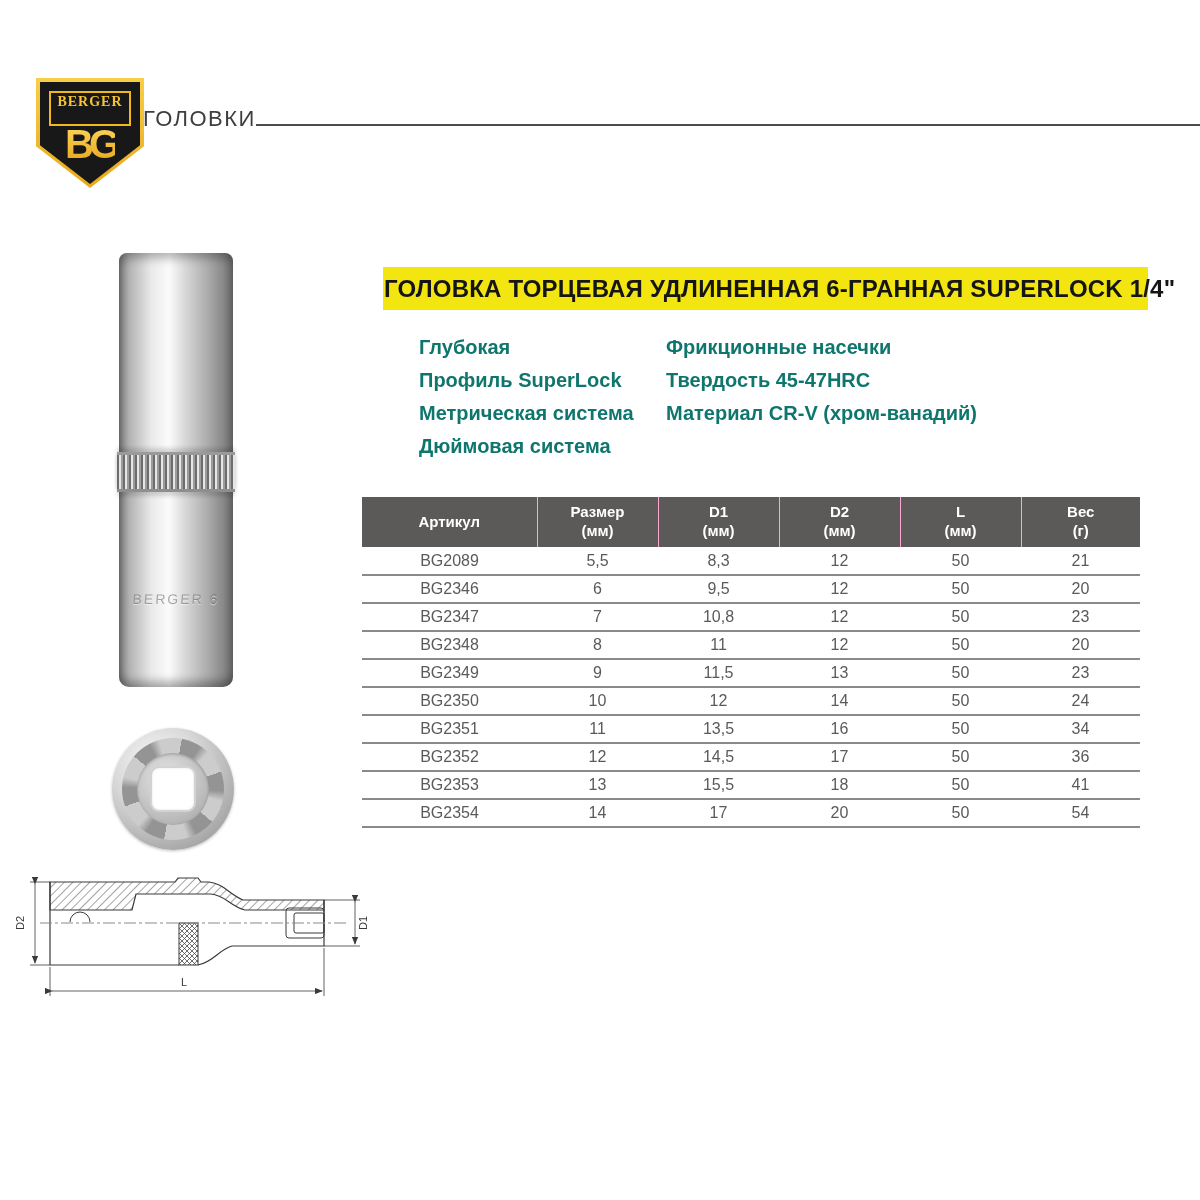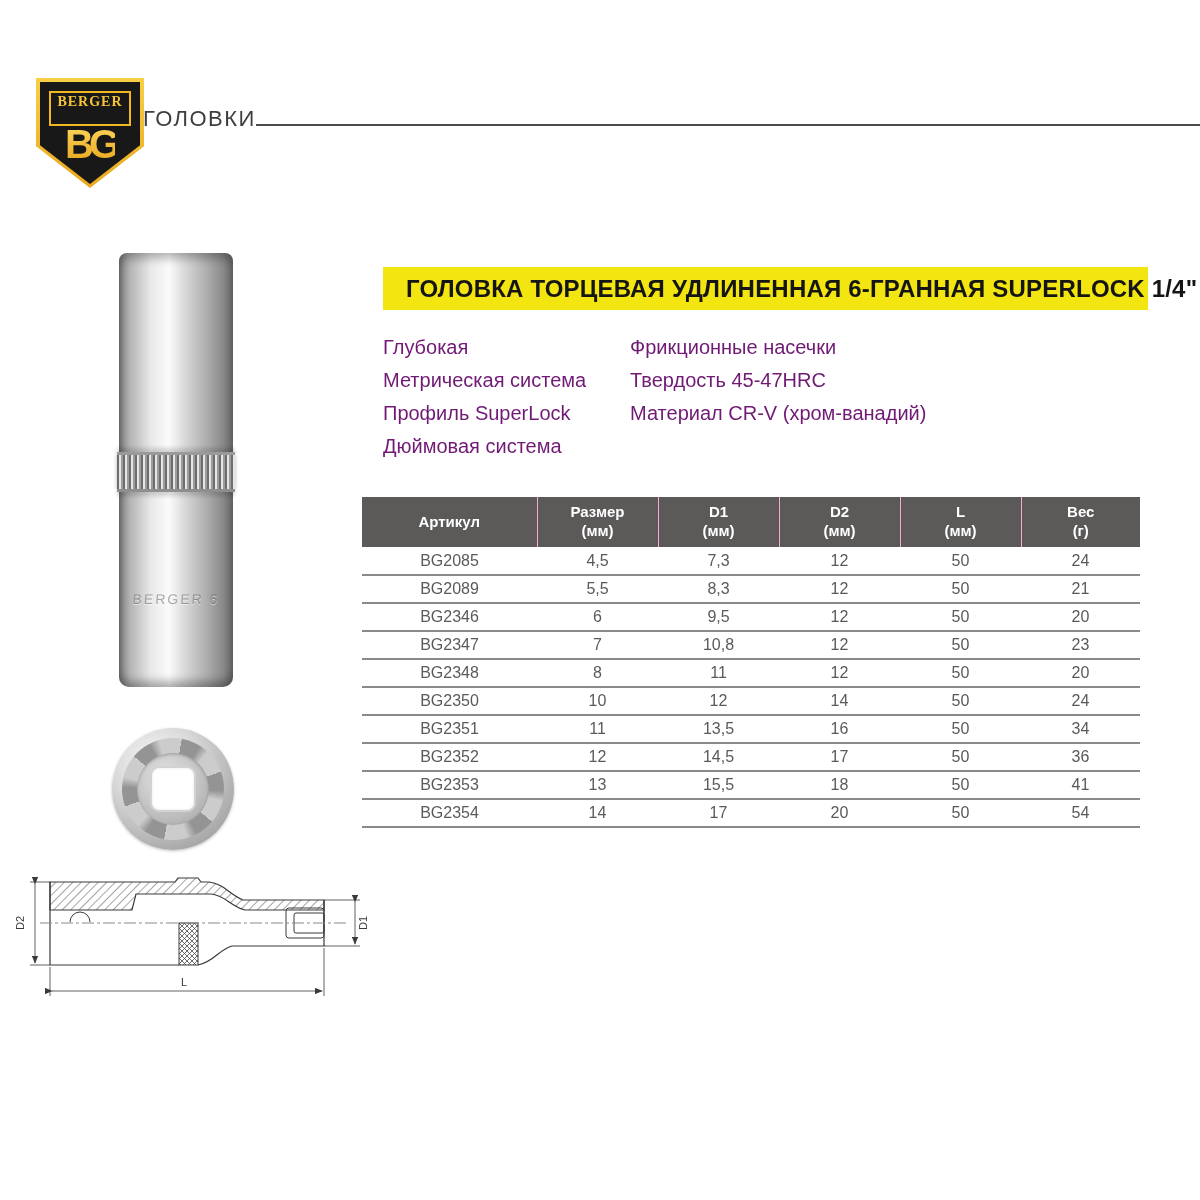--- a/index.html
+++ b/index.html
@@ -50,22 +50,22 @@
   .square-hole { position:absolute; left:50%; top:50%; width:42px; height:42px;
           transform:translate(-50%,-50%); background:#fff; border-radius:7px;
           box-shadow:0 0 0 2px #d2d2d2, inset 0 0 3px rgba(0,0,0,.1); }
 
   
   .drawing { position:absolute; left:12px; top:866px; }
 
   
   .title-band { position:absolute; left:383px; top:267px; width:765px; height:43px;
           background:#f3e50f; color:#151515; font-weight:bold; font-size:24px;
-          line-height:43px; padding-left:23px; letter-spacing:0.2px; white-space:nowrap; }
-  .features { position:absolute; top:331px; color:#701a75; font-size:20px; font-weight:400; }
+          line-height:43px; padding-left:1px; letter-spacing:0.2px; white-space:nowrap; }
+  .features { position:absolute; top:331px; color:#0f766e; font-size:20px; font-weight:700;margin-left:36px; }
   .features div { height:33px; line-height:33px; white-space:nowrap; }
   .features-left  { left:383px; }
   .features-right { left:630px; }
 
   
   .spec-table { position:absolute; left:362px; top:497px; width:778px;
           border-collapse:collapse; table-layout:fixed; }
   .spec-table col.c0 { width:175px; } .spec-table col.cx { width:121px; } .spec-table col.cl { width:119px; }
   .spec-table th { background:#5c5959; color:#fff; font-size:15px; font-weight:bold;
           height:50px; text-align:center; vertical-align:middle; line-height:1.25; }
@@ -141,22 +141,22 @@
     <line x1="38" y1="101" x2="38" y2="130" stroke="#3a3a3a" stroke-width="0.8"></line>
     <line x1="312" y1="82" x2="312" y2="130" stroke="#3a3a3a" stroke-width="0.8"></line>
     <line x1="40" y1="125" x2="310" y2="125" stroke="#3a3a3a" stroke-width="0.8" marker-start="url(#arr)" marker-end="url(#arr)"></line>
     <text x="172" y="120" font-size="11" fill="#3a3a3a" text-anchor="middle" font-family="Liberation Sans, sans-serif">L</text>
   </svg>
 
   <div class="title-band">ГОЛОВКА ТОРЦЕВАЯ УДЛИНЕННАЯ 6-ГРАННАЯ SUPERLOCK 1/4"</div>
 
   <div class="features features-left">
       <div>Глубокая</div>
+      <div>Профиль SuperLock</div>
       <div>Метрическая система</div>
-      <div>Профиль SuperLock</div>
       <div>Дюймовая система</div>
     </div>
   <div class="features features-right">
       <div>Фрикционные насечки</div>
       <div>Твердость  45-47HRC</div>
       <div>Материал CR-V (хром-ванадий)</div>
     </div>
 
   <table class="spec-table">
     <colgroup>
@@ -189,28 +189,20 @@
             <div>(мм)</div>
           </th>
           <th>
             <div>Вес</div>
             <div>(г)</div>
           </th>
         </tr>
     </thead>
     <tbody>
         <tr>
-          <td>BG2085</td>
-          <td>4,5</td>
-          <td>7,3</td>
-          <td>12</td>
-          <td>50</td>
-          <td>24</td>
-        </tr>
-        <tr>
           <td>BG2089</td>
           <td>5,5</td>
           <td>8,3</td>
           <td>12</td>
           <td>50</td>
           <td>21</td>
         </tr>
         <tr>
           <td>BG2346</td>
           <td>6</td>
@@ -227,20 +219,28 @@
           <td>50</td>
           <td>23</td>
         </tr>
         <tr>
           <td>BG2348</td>
           <td>8</td>
           <td>11</td>
           <td>12</td>
           <td>50</td>
           <td>20</td>
+        </tr>
+        <tr>
+          <td>BG2349</td>
+          <td>9</td>
+          <td>11,5</td>
+          <td>13</td>
+          <td>50</td>
+          <td>23</td>
         </tr>
         <tr>
           <td>BG2350</td>
           <td>10</td>
           <td>12</td>
           <td>14</td>
           <td>50</td>
           <td>24</td>
         </tr>
         <tr>

